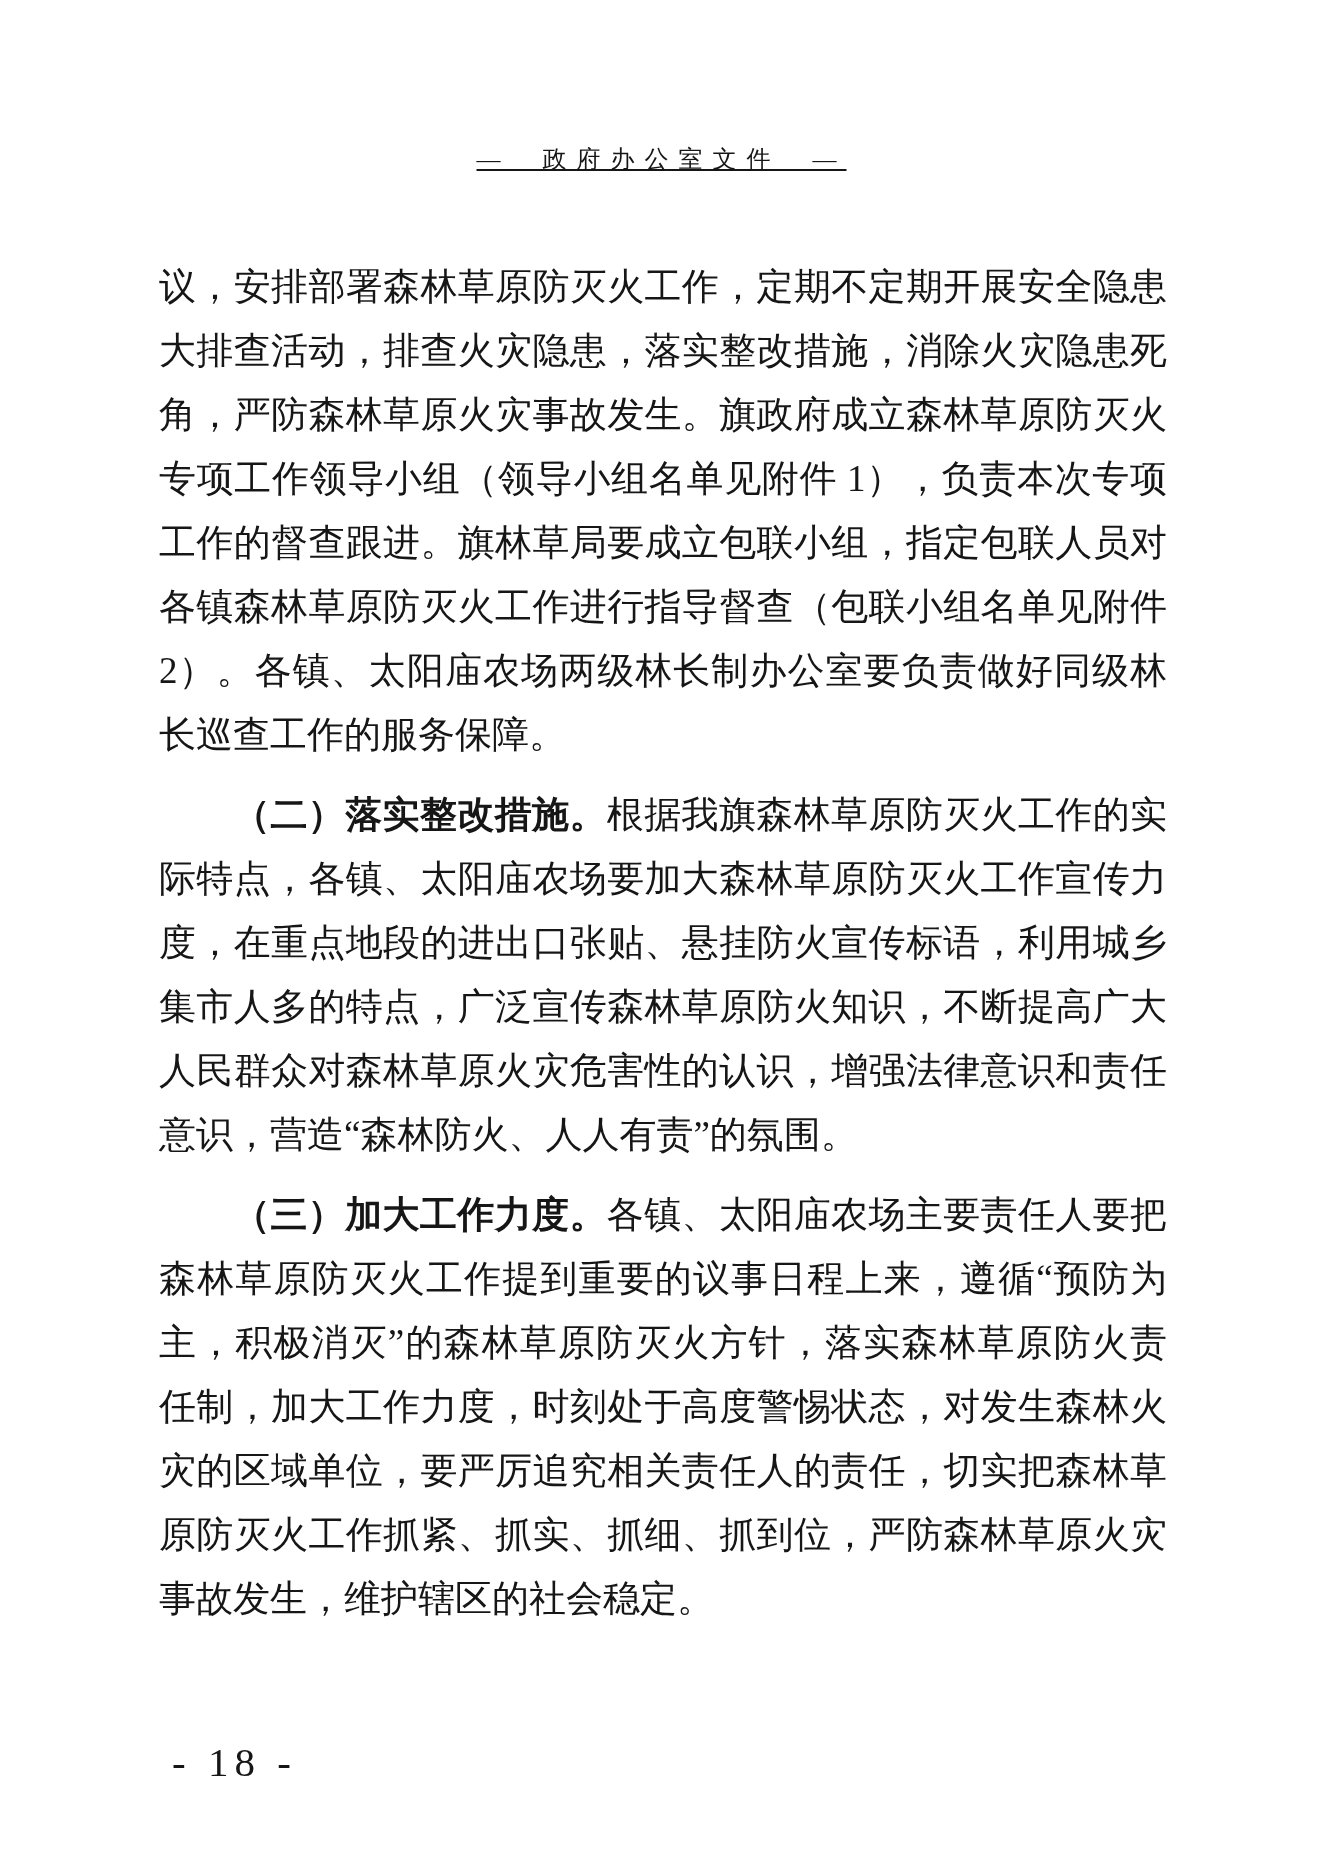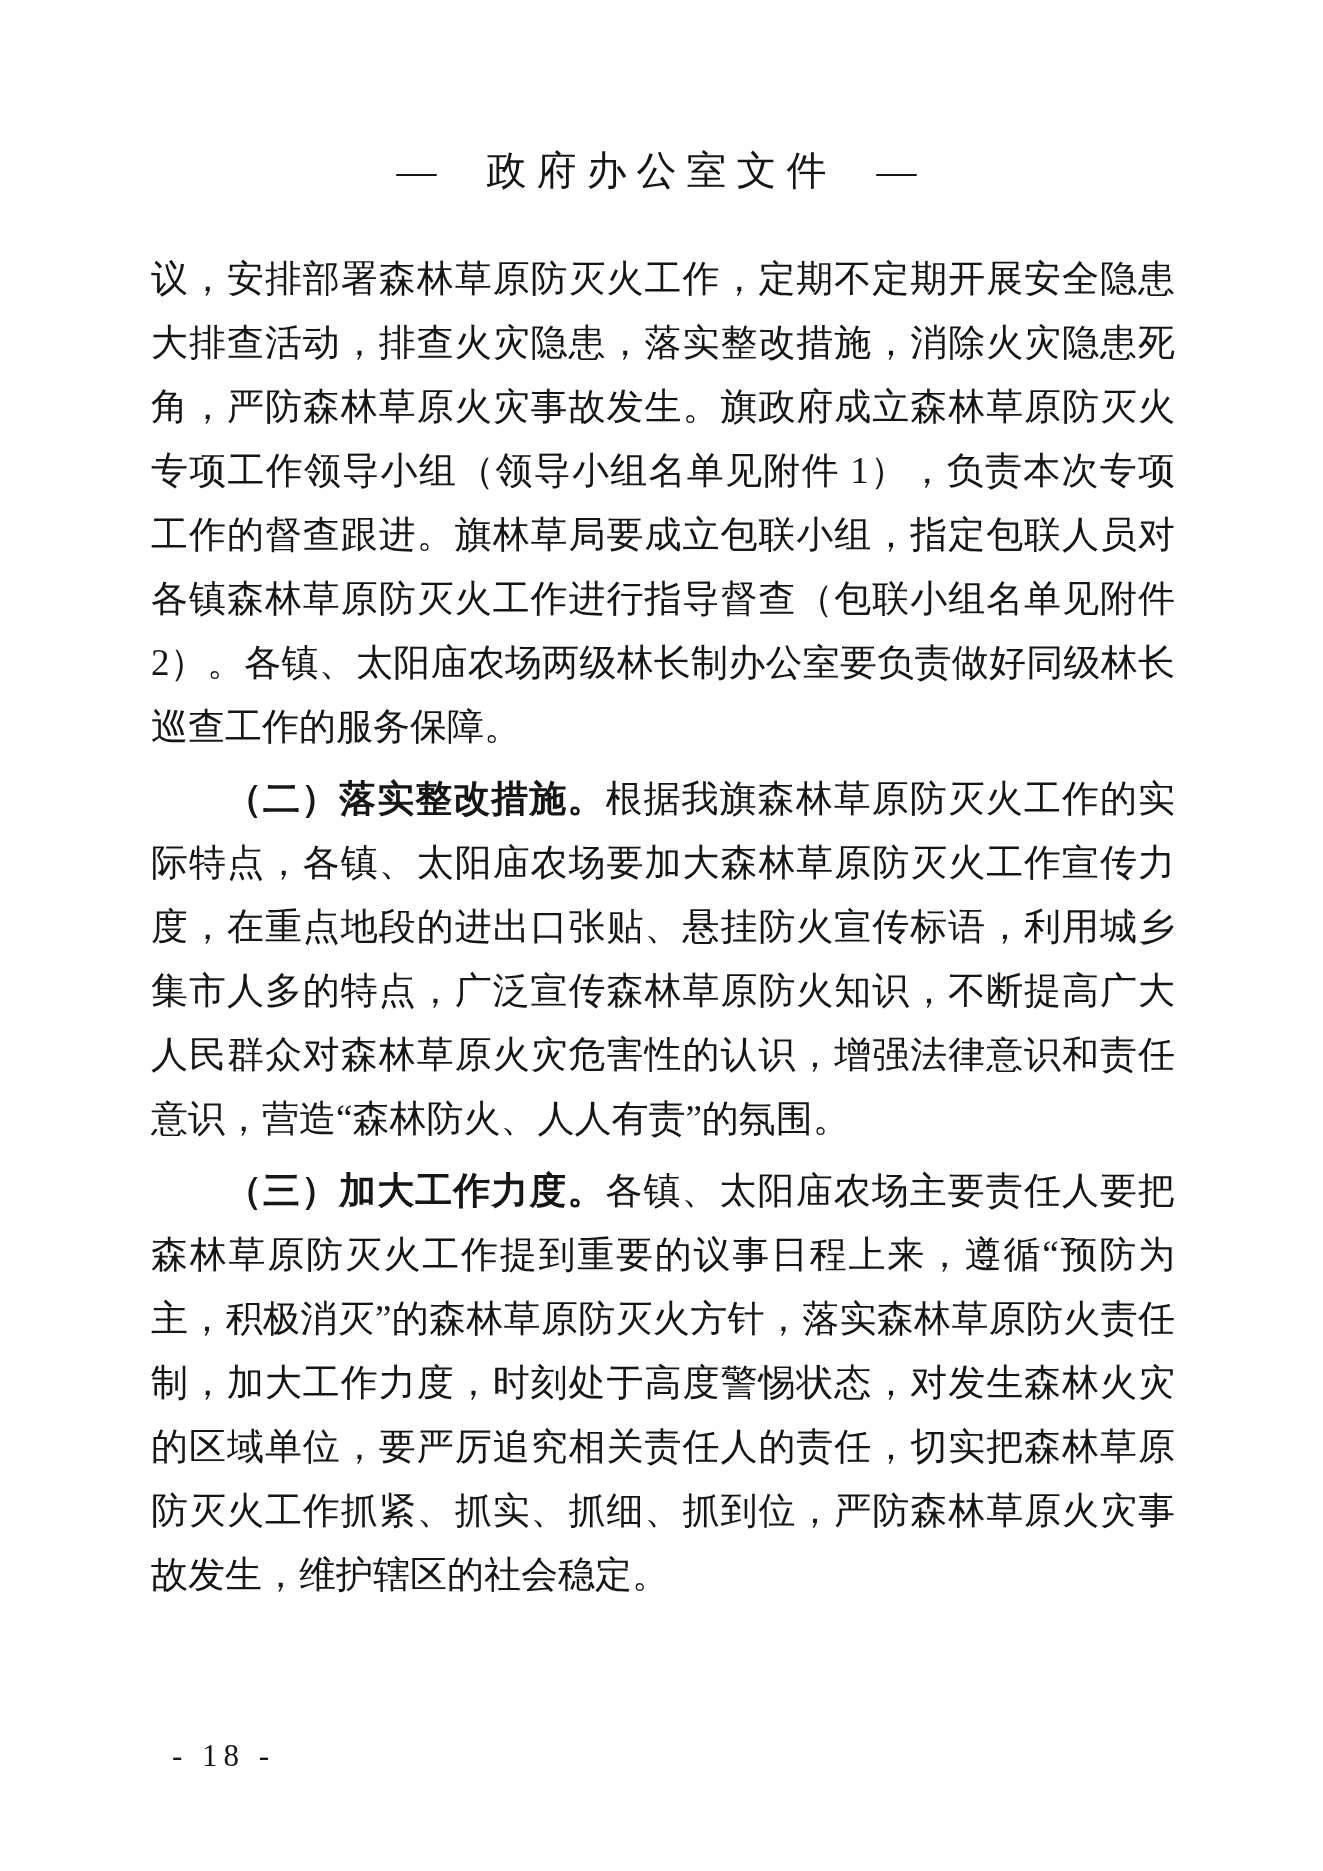--- a/index.html
+++ b/index.html
@@ -15,52 +15,53 @@
     overflow: hidden;
     font-family: "Liberation Serif", "DejaVu Serif", serif;
     color: #1a1a1a;
   }
   .doc-header {
     position: absolute;
     top: 143px;
     left: 0;
     right: 0;
     text-align: center;
-    font-size: 40px;
+    font-size: 24px;
     font-weight: 500;
     letter-spacing: 10px;
     color: #161616;
     white-space: pre;
+    text-decoration: underline;
   }
   .doc-body {
     position: absolute;
     top: 239px;
     left: 143px;
     width: 1040px;
     font-size: 37px;
     line-height: 64px;
     text-align: justify;
     color: #161616;
   }
   .para {
-    margin: 8px;
+    margin: 16px;
     padding: 0;
   }
   .para.indent {
     text-indent: 74px;
   }
   .seg.bold {
     font-weight: bold;
     font-family: "Liberation Sans", "DejaVu Sans", sans-serif;
   }
   .page-number {
     position: absolute;
     top: 1738px;
     left: 172px;
-    font-size: 31px;
+    font-size: 41px;
     letter-spacing: 6px;
     color: #161616;
     white-space: pre;
   }
 </style>
 </head>
 <body>
 
 <div class="page">
   <div class="doc-header">—  政府办公室文件  —</div>

